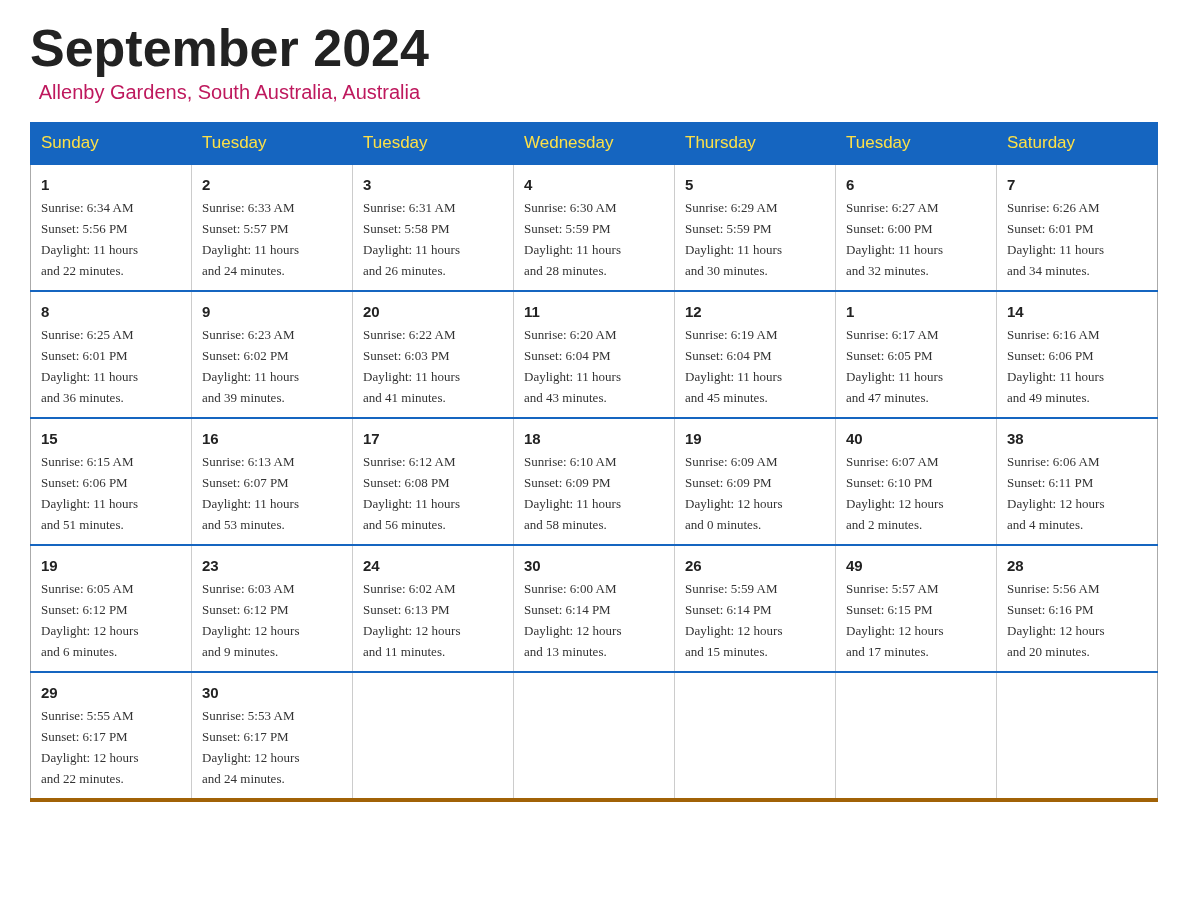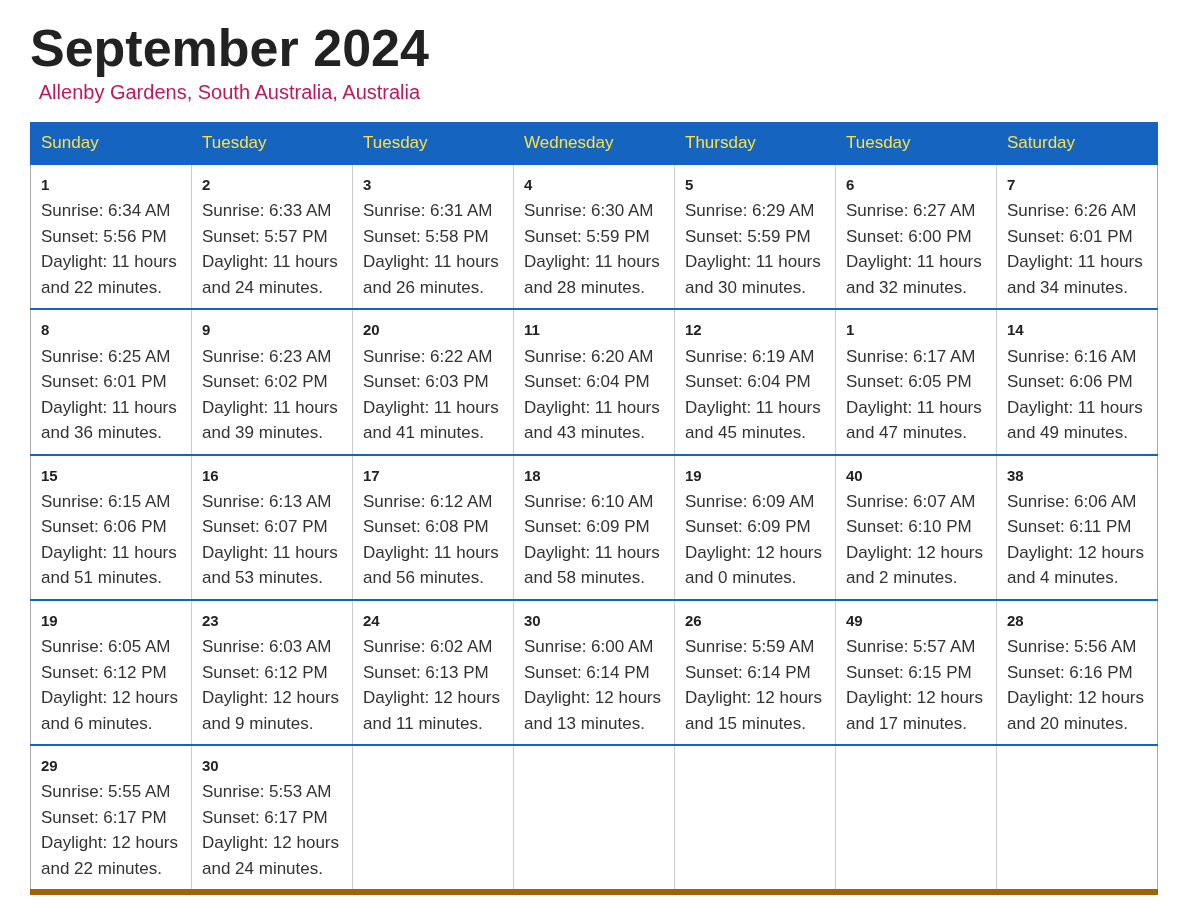--- a/index.html
+++ b/index.html
@@ -116,31 +116,32 @@
     .day-number {
       font-size: 15px;
       font-weight: bold;
       color: #222;
       display: block;
       margin-bottom: 2px;
     }
 
     .day-info {
       color: #333;
-      font-size: 17px;
+      font-size: 13px;
       line-height: 1.5;
+      font-family: Liberation Serif, serif;
     }
 
     .empty-cell {
       background: #fff;
     }
 
     
     .calendar-table tbody tr:last-child td {
-      border-bottom: 6px solid #a16207;
+      border-bottom: 4px solid #a16207;
     }
   </style>
 </head>
 <body>
 
 <div class="header">
   <div class="title-block">
     <div class="month-title">September 2024</div>
     <div class="location-title">Allenby Gardens, South Australia, Australia</div>
   </div>

